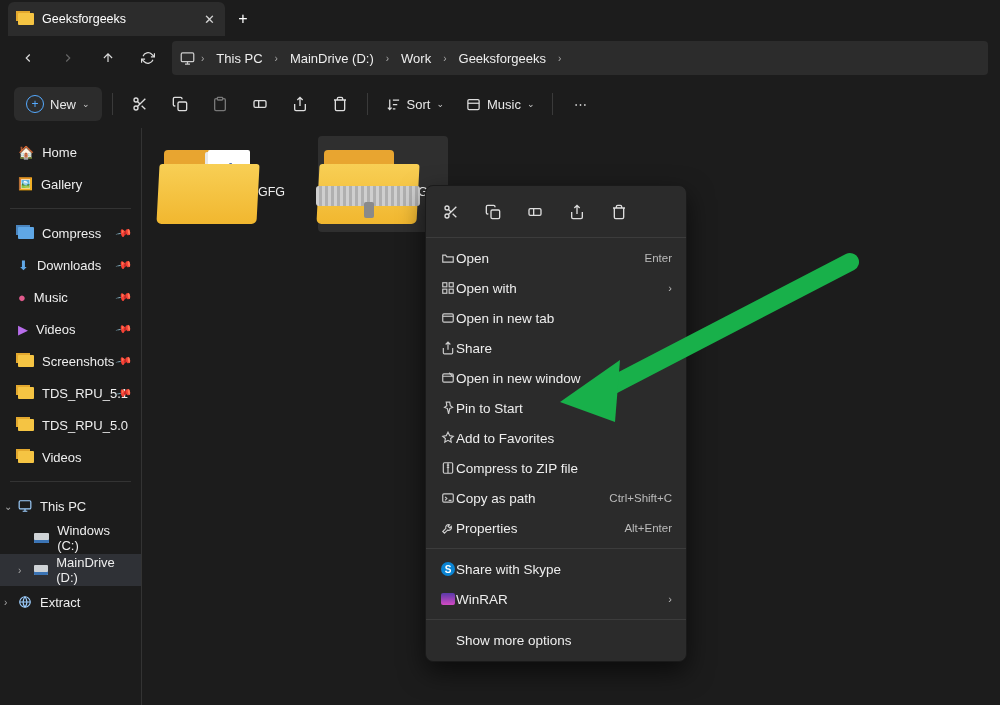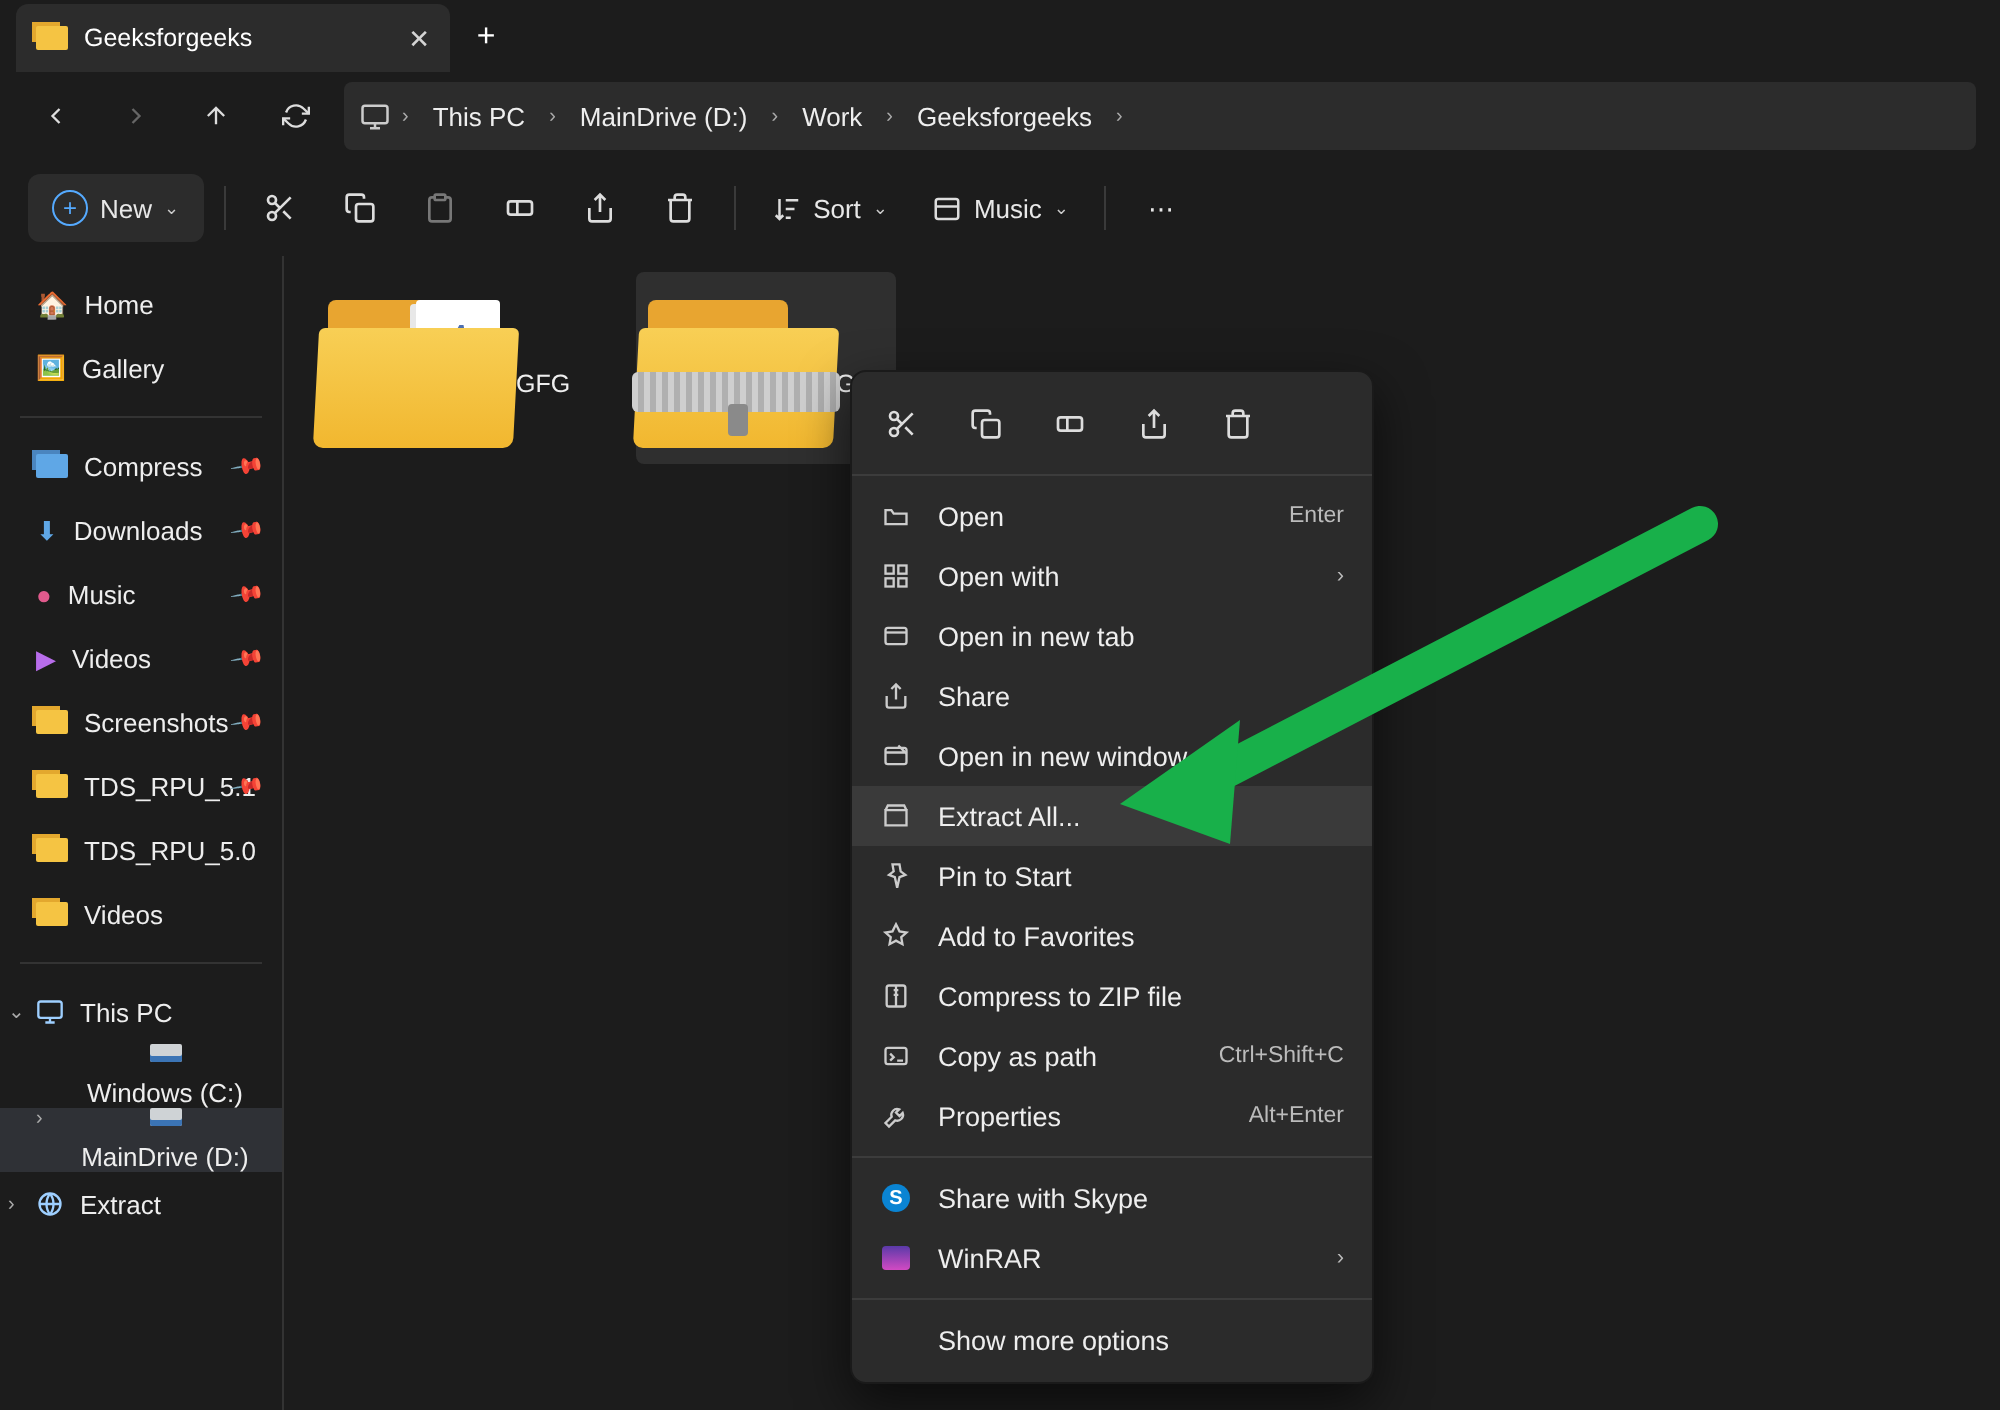--- a/index.html
+++ b/index.html
@@ -61,21 +61,21 @@
   
   .main { display: flex; height: calc(705px - 36px - 44px - 48px); position: relative; }
   .sidebar {
     width: 142px; border-right: 1px solid #333; padding-top: 8px;
     overflow: hidden;
   }
   .side-item {
     display: flex; align-items: center; gap: 8px; height: 32px;
     padding: 0 10px 0 18px; color: #eee; position: relative;
   }
-  .side-item.indent { padding-left: 34px; flex-direction: column; }
+  .side-item.indent { padding-left: 34px; }
   .side-item .pin {
     position: absolute; right: 10px; color: #888; font-size: 11px;
     transform: rotate(35deg);
   }
   .side-item.selected { background: #2f3136; }
   .side-sep { height: 1px; background: #333; margin: 8px 10px; }
   .expand-chevron { position:absolute; left:4px; font-size:10px; color:#aaa; }
   .folder-ic { width: 16px; height: 12px; background:#f5c443; border-radius:1px; box-shadow: -3px -3px 0 -1px #e3a82e; display:inline-block; }
   .folder-ic.blue { background:#5fa7e6; box-shadow:-3px -3px 0 -1px #4a85bf; }
   .drive-ic { width:16px;height:10px;background:#cfd3d6;border-radius:1px;display:inline-block;box-shadow:inset 0 -3px 0 #3b74b5; }
@@ -113,21 +113,21 @@
   .zip-tab { position:absolute; left:46px; bottom:6px; width:10px; height:16px; background:#8a8a8a; border-radius:2px; }
   
   .context-menu {
     position: absolute; left: 425px; top: 185px; width: 262px;
     background: #2b2b2b; border: 1px solid #1a1a1a; border-radius: 8px;
     box-shadow: 0 10px 26px rgba(0,0,0,.6); padding: 6px 0;
     z-index: 10;
   }
   .cm-row {
     display: flex; align-items: center; height: 30px; padding: 0 14px;
-    gap: 13px; color: #eee; font-size: 13.5px; position: relative;
+    color: #eee; font-size: 13.5px; position: relative;
   }
   .cm-row.hover { background: #3a3a3a; }
   .cm-row .short { margin-left: auto; font-size: 11.5px; color: #bbb; }
   .cm-row .sub-chev { margin-left: auto; font-size: 11px; color: #bbb; }
   .cm-iconrow { display:flex; gap:20px; height:40px; align-items:center; justify-content:flex-start; padding:0 14px; }
   .cm-iconrow .ibt { width:22px; display:flex; justify-content:center; color:#ddd; }
   .cm-sep { height:1px; background:#3c3c3c; margin:5px 0; }
   .cm-icon { width:16px; display:flex; justify-content:center; color:#ccc; font-size:13px; }
   .skype-dot { width:14px;height:14px;border-radius:50%;background:#0a84d3;color:#fff;font-size:10px;display:flex;align-items:center;justify-content:center;font-weight:bold; }
   .winrar-ic { width:14px;height:12px;background: linear-gradient(#5a3aa8,#d24ac3);border-radius:2px; }
@@ -427,29 +427,20 @@
   </div>
   <div class="cm-row">
     <span class="cm-icon">
       <svg width="14" height="14" viewBox="0 0 24 24" fill="none" stroke="#ccc" stroke-width="2">
           <rect x="3" y="5" width="18" height="14" rx="2"></rect>
           <path d="M3 9h18M14 3l7 7"></path>
         </svg>
     </span>
     <span>Open in new window</span>
   </div>
-  <div class="cm-row hover">
-    <span class="cm-icon">
-      <svg width="14" height="14" viewBox="0 0 24 24" fill="none" stroke="#ccc" stroke-width="2">
-          <path d="M3 7h18v13H3z"></path>
-          <path d="M3 7l2-4h14l2 4"></path>
-        </svg>
-    </span>
-    <span>Extract All...</span>
-  </div>
   <div class="cm-row">
     <span class="cm-icon">
       <svg width="14" height="14" viewBox="0 0 24 24" fill="none" stroke="#ccc" stroke-width="2">
           <path d="M9 2h6l1 6 4 3-5 2-2 9-2-9-5-2 4-3z"></path>
         </svg>
     </span>
     <span>Pin to Start</span>
   </div>
   <div class="cm-row">
     <span class="cm-icon">

